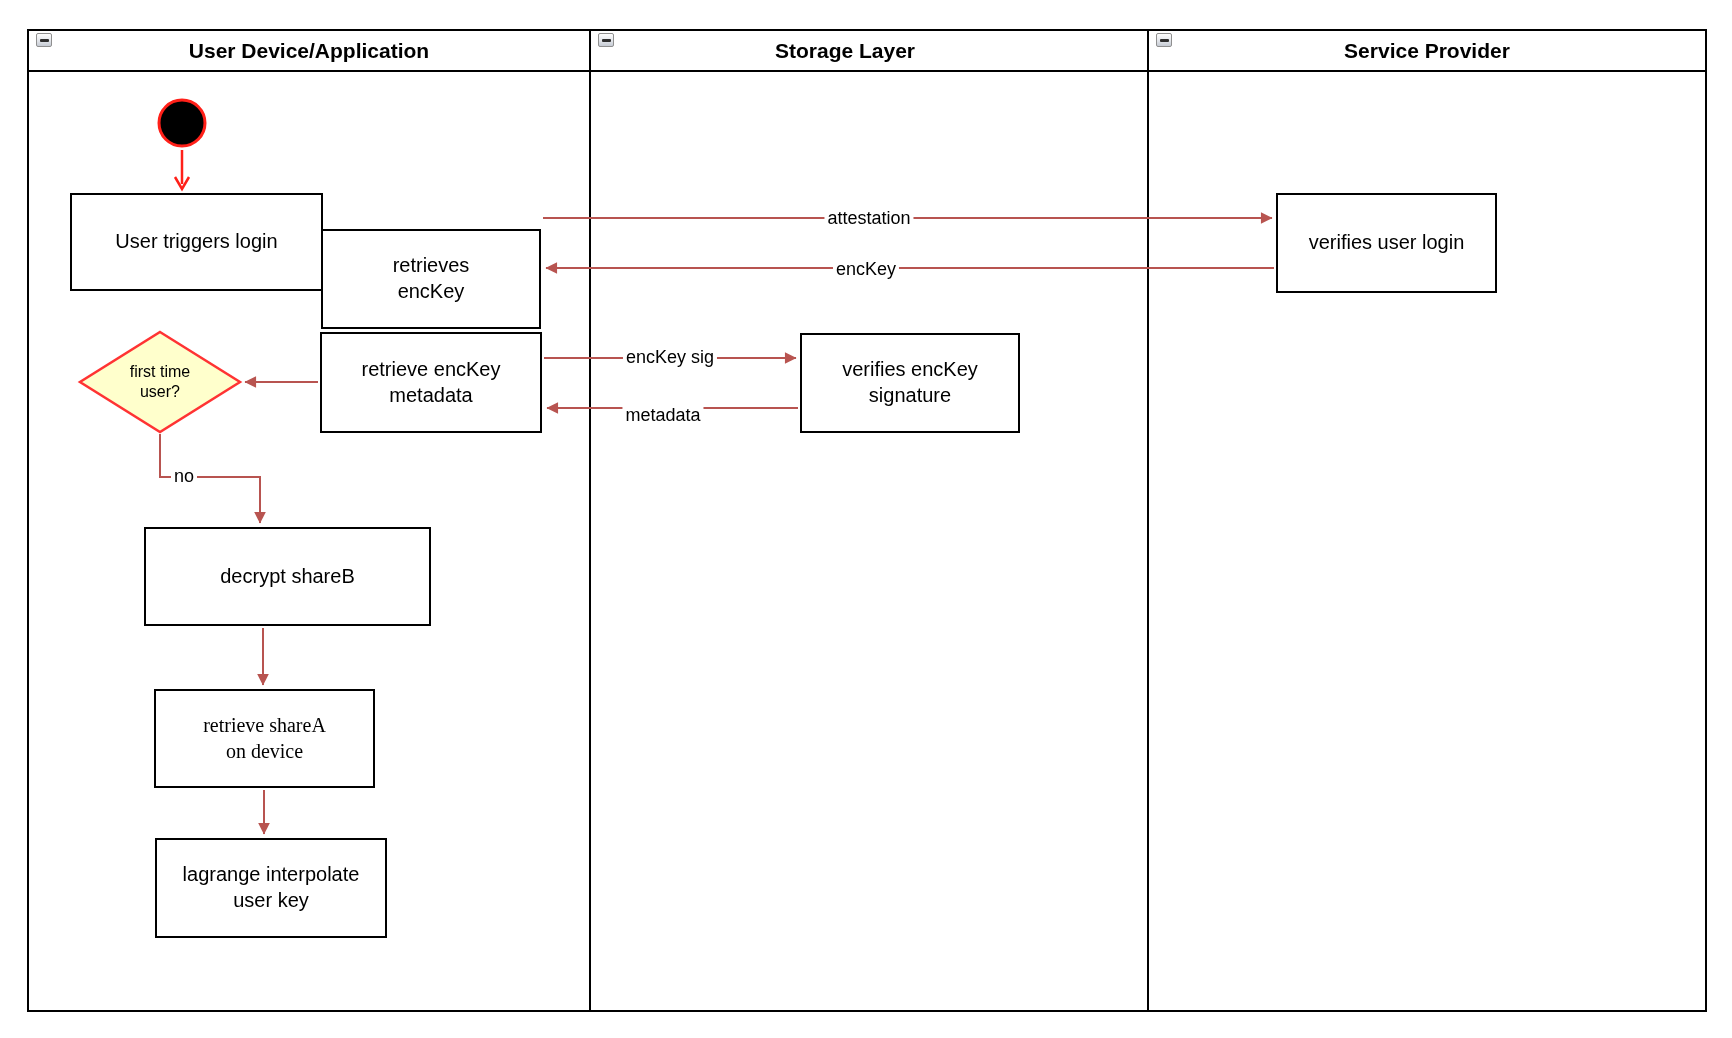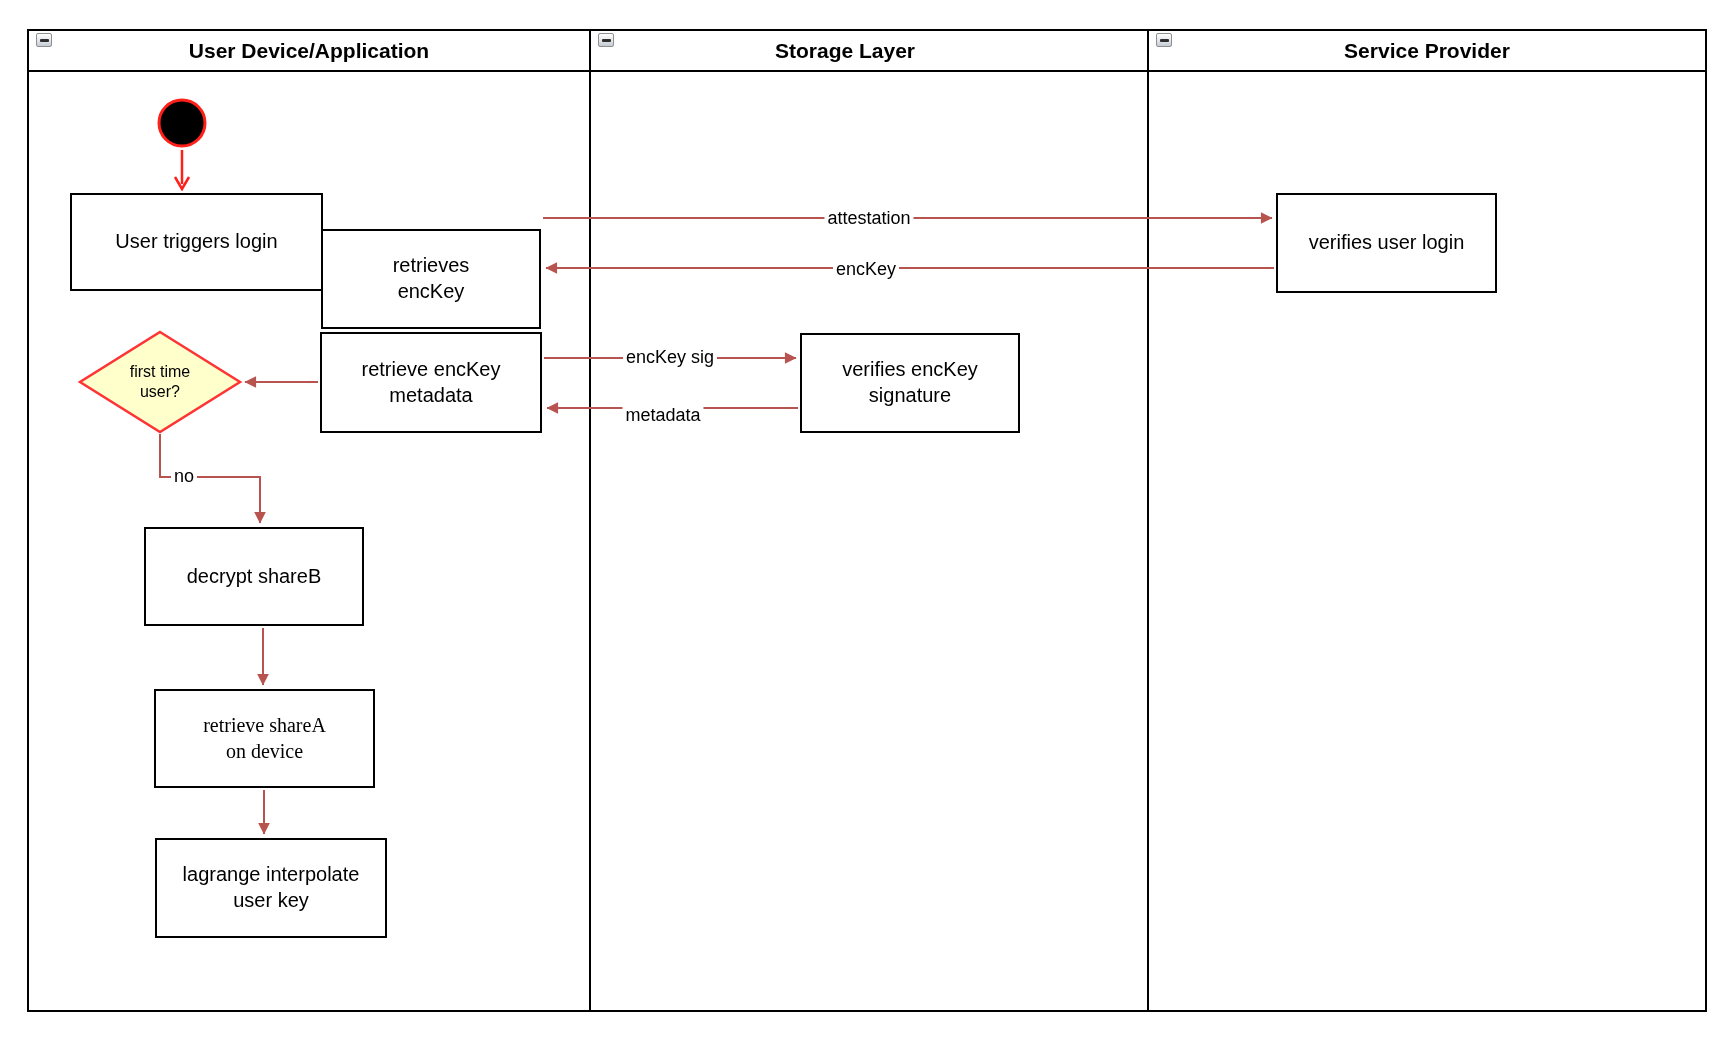--- a/index.html
+++ b/index.html
@@ -109,21 +109,21 @@
 metadata</span>
   </div>
   <div class="node" style="left:800px;top:333px;width:220px;height:100px;">
     <span>verifies encKey
 signature</span>
   </div>
   <div class="decision-label" style="left:80px;top:332px;width:160px;height:100px;">
     <span>first time
 user?</span>
   </div>
-  <div class="node" style="left:144px;top:527px;width:220px;height:99px;">
+  <div class="node" style="left:144px;top:527px;width:287px;height:99px;">
     <span>decrypt shareB</span>
   </div>
   <div class="node" style="left:154px;top:689px;width:221px;height:99px;font-family:Liberation Serif, serif;">
     <span>retrieve shareA
 on device</span>
   </div>
   <div class="node" style="left:155px;top:838px;width:232px;height:100px;align-items:center;">
     <span>lagrange interpolate
 user key</span>
   </div>

